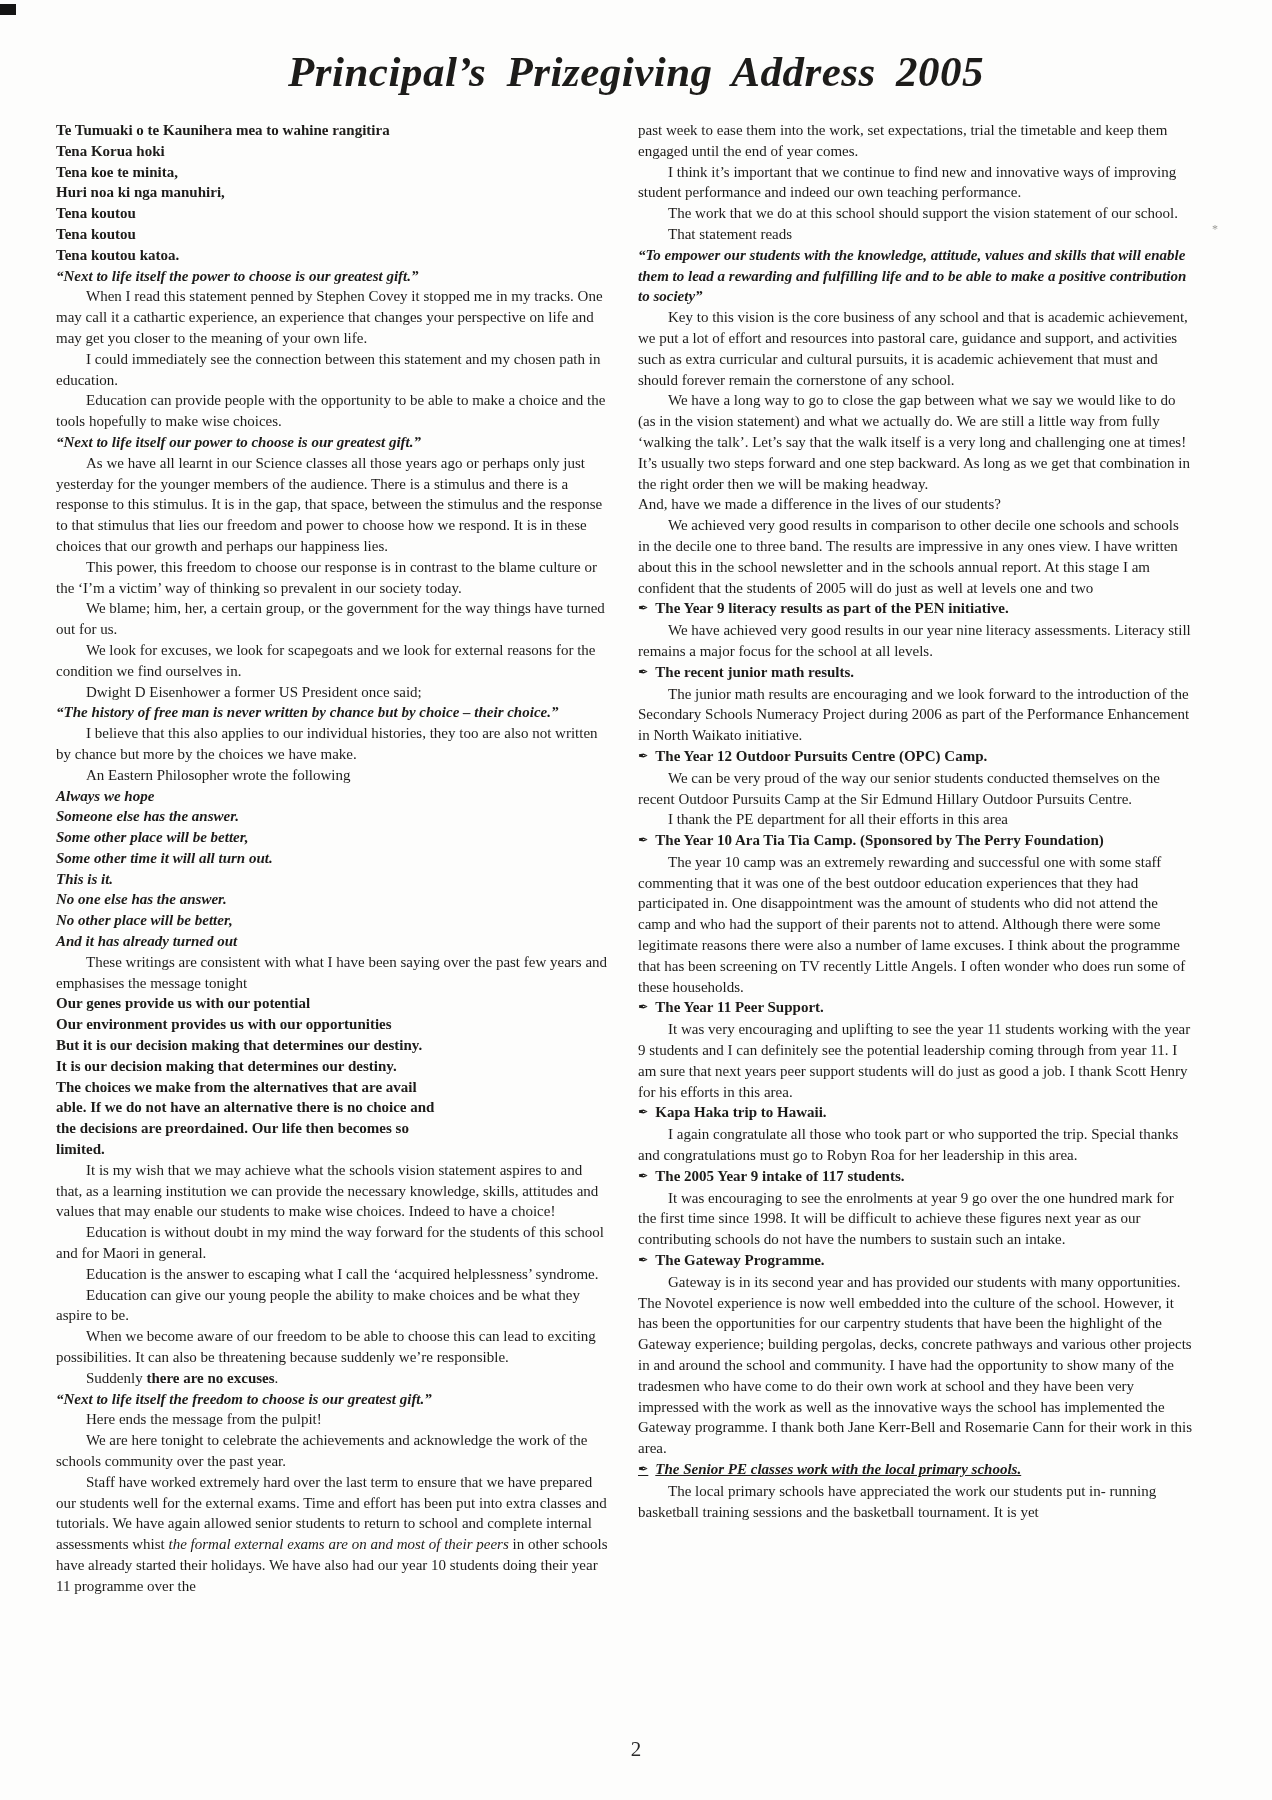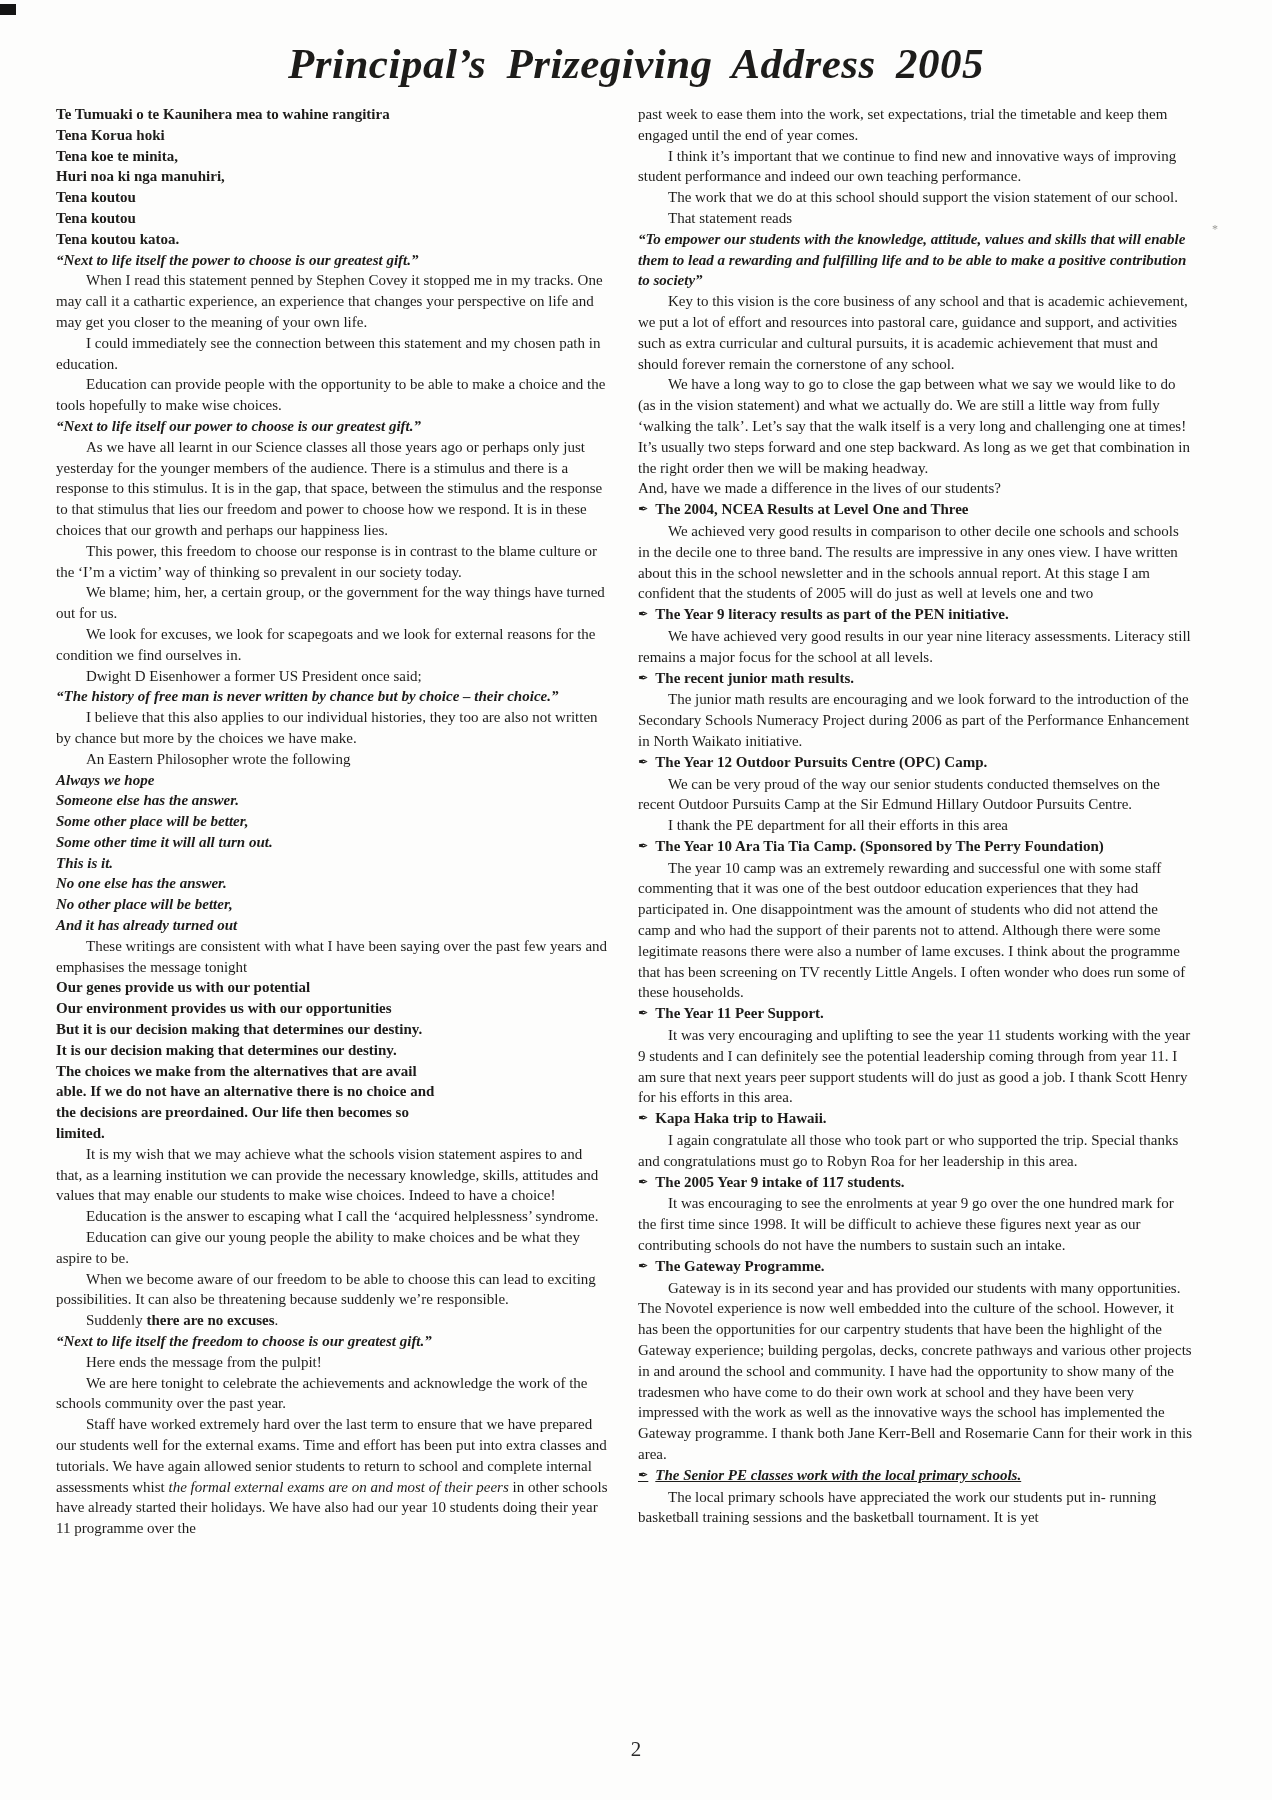--- a/index.html
+++ b/index.html
@@ -10,21 +10,21 @@
     background:#fdfdfc;
     font-family:"Liberation Serif", serif;
     color:#1d1c1a;
     overflow:hidden;
   }
   .corner-mark {
     position:absolute; left:0; top:4px;
     width:16px; height:11px; background:#141414;
   }
   .title {
-    margin:0; padding-top:40px;
+    margin:8px; padding-top:40px;
     text-align:center;
     font-size:43px; line-height:48px;
     font-weight:bold; font-style:italic;
     letter-spacing:0.5px; word-spacing:9px;
   }
   .columns {
     display:flex;
     padding:16px 78px 0 56px;
     gap:26px;
   }
@@ -102,39 +102,39 @@
         <p class="para"><span class="">These writings are consistent with what I have been saying over the past few years and emphasises the message tonight</span></p>
         <p class="bold1"><span class="">Our genes provide us with our potential</span></p>
         <p class="bold1"><span class="">Our environment provides us with our opportunities</span></p>
         <p class="bold1"><span class="">But it is our decision making that determines our destiny.</span></p>
         <p class="bold1"><span class="">It is our decision making that determines our destiny.</span></p>
         <p class="bold1"><span class="">The choices we make from the alternatives that are avail</span></p>
         <p class="bold2"><span class="">able. If we do not have an alternative there is no choice and</span></p>
         <p class="bold2"><span class="">the decisions are preordained. Our life then becomes so</span></p>
         <p class="bold2"><span class="">limited.</span></p>
         <p class="para"><span class="">It is my wish that we may achieve what the schools vision statement aspires to and that, as a learning institution we can provide the necessary knowledge, skills, attitudes and values that may enable our students to make wise choices. Indeed to have a choice!</span></p>
+        <p class="para"><span class="">Education is without doubt in my mind the way forward for the students of this school and for Maori in general.</span></p>
         <p class="para"><span class="">Education is the answer to escaping what I call the ‘acquired helplessness’ syndrome.</span></p>
         <p class="para"><span class="">Education can give our young people the ability to make choices and be what they aspire to be.</span></p>
         <p class="para"><span class="">When we become aware of our freedom to be able to choose this can lead to exciting possibilities. It can also be threatening because suddenly we’re responsible.</span></p>
         <p class="para"><span class="">Suddenly </span><span class=" seg-b">there are no excuses</span><span class="">.</span></p>
         <p class="quote"><span class="">“Next to life itself the freedom to choose is our greatest gift.”</span></p>
         <p class="para"><span class="">Here ends the message from the pulpit!</span></p>
         <p class="para"><span class="">We are here tonight to celebrate the achievements and acknowledge the work of the schools community over the past year.</span></p>
         <p class="para"><span class="">Staff have worked extremely hard over the last term to ensure that we have prepared our students well for the external exams. Time and effort has been put into extra classes and tutorials. We have again allowed senior students to return to school and complete internal assessments whist </span><span class=" seg-i">the formal external exams are on and most of their peers</span><span class=""> in other schools have already started their holidays. We have also had our year 10 students doing their year 11 programme over the</span></p>
       </div>
     <div class="col">
         <p class="flush"><span class="">past week to ease them into the work, set expectations, trial the timetable and keep them engaged until the end of year comes.</span></p>
         <p class="para"><span class="">I think it’s important that we continue to find new and innovative ways of improving student performance and indeed our own teaching performance.</span></p>
         <p class="para"><span class="">The work that we do at this school should support the vision statement of our school.</span></p>
         <p class="para"><span class="">That statement reads</span></p>
         <p class="quote"><span class="">“To empower our students with the knowledge, attitude, values and skills that will enable them to lead a rewarding and fulfilling life and to be able to make a positive contribution to society”</span></p>
         <p class="para"><span class="">Key to this vision is the core business of any school and that is academic achievement, we put a lot of effort and resources into pastoral care, guidance and support, and activities such as extra curricular and cultural pursuits, it is academic achievement that must and should forever remain the cornerstone of any school.</span></p>
         <p class="para"><span class="">We have a long way to go to close the gap between what we say we would like to do (as in the vision statement) </span><span class=" seg-u">and what we actually do.</span><span class=""> We are still a little way from fully ‘walking the talk’. Let’s say that the walk itself is a very long and challenging one at times! It’s usually two steps forward and one step backward. As long as we get that combination in the right order then we will be making headway.</span></p>
         <p class="flush"><span class="">And, have we made a difference in the lives of our students?</span></p>
-        <p class="heading"><span class="pen">✒</span><span class="">The 2004, NCEA Results at Level One and Three</span></p>
         <p class="para"><span class="">We achieved very good results in comparison to other decile one schools and schools in the decile one to three band. The results are impressive in any ones view. I have written about this in the school newsletter and in the schools annual report. At this stage I am confident that the students of 2005 will do just as well at levels one and two</span></p>
         <p class="heading"><span class="pen">✒</span><span class="">The Year 9 literacy results as part of the PEN initiative.</span></p>
         <p class="para"><span class="">We have achieved very good results in our year nine literacy assessments. Literacy still remains a major focus for the school at all levels.</span></p>
         <p class="heading"><span class="pen">✒</span><span class="">The recent junior math results.</span></p>
         <p class="para"><span class="">The junior math results are encouraging and we look forward to the introduction of the Secondary Schools Numeracy Project during 2006 as part of the Performance Enhancement in North Waikato initiative.</span></p>
         <p class="heading"><span class="pen">✒</span><span class="">The Year 12 Outdoor Pursuits Centre (OPC) Camp.</span></p>
         <p class="para"><span class="">We can be very proud of the way our senior students conducted themselves on the recent Outdoor Pursuits Camp at the Sir Edmund Hillary Outdoor Pursuits Centre.</span></p>
         <p class="para"><span class="">I thank the PE department for all their efforts in this area</span></p>
         <p class="heading"><span class="pen">✒</span><span class="">The Year 10 Ara Tia Tia Camp. (Sponsored by The Perry Foundation)</span></p>
         <p class="para"><span class="">The year 10 camp was an extremely rewarding and successful one with some staff commenting that it was one of the best outdoor education experiences that they had participated in. One disappointment was the amount of students who did not attend the camp and who had the support of their parents not to attend. Although there were some legitimate reasons there were also a number of lame excuses. I think about the programme that has been screening on TV recently Little Angels. I often wonder who does run some of these households.</span></p>

